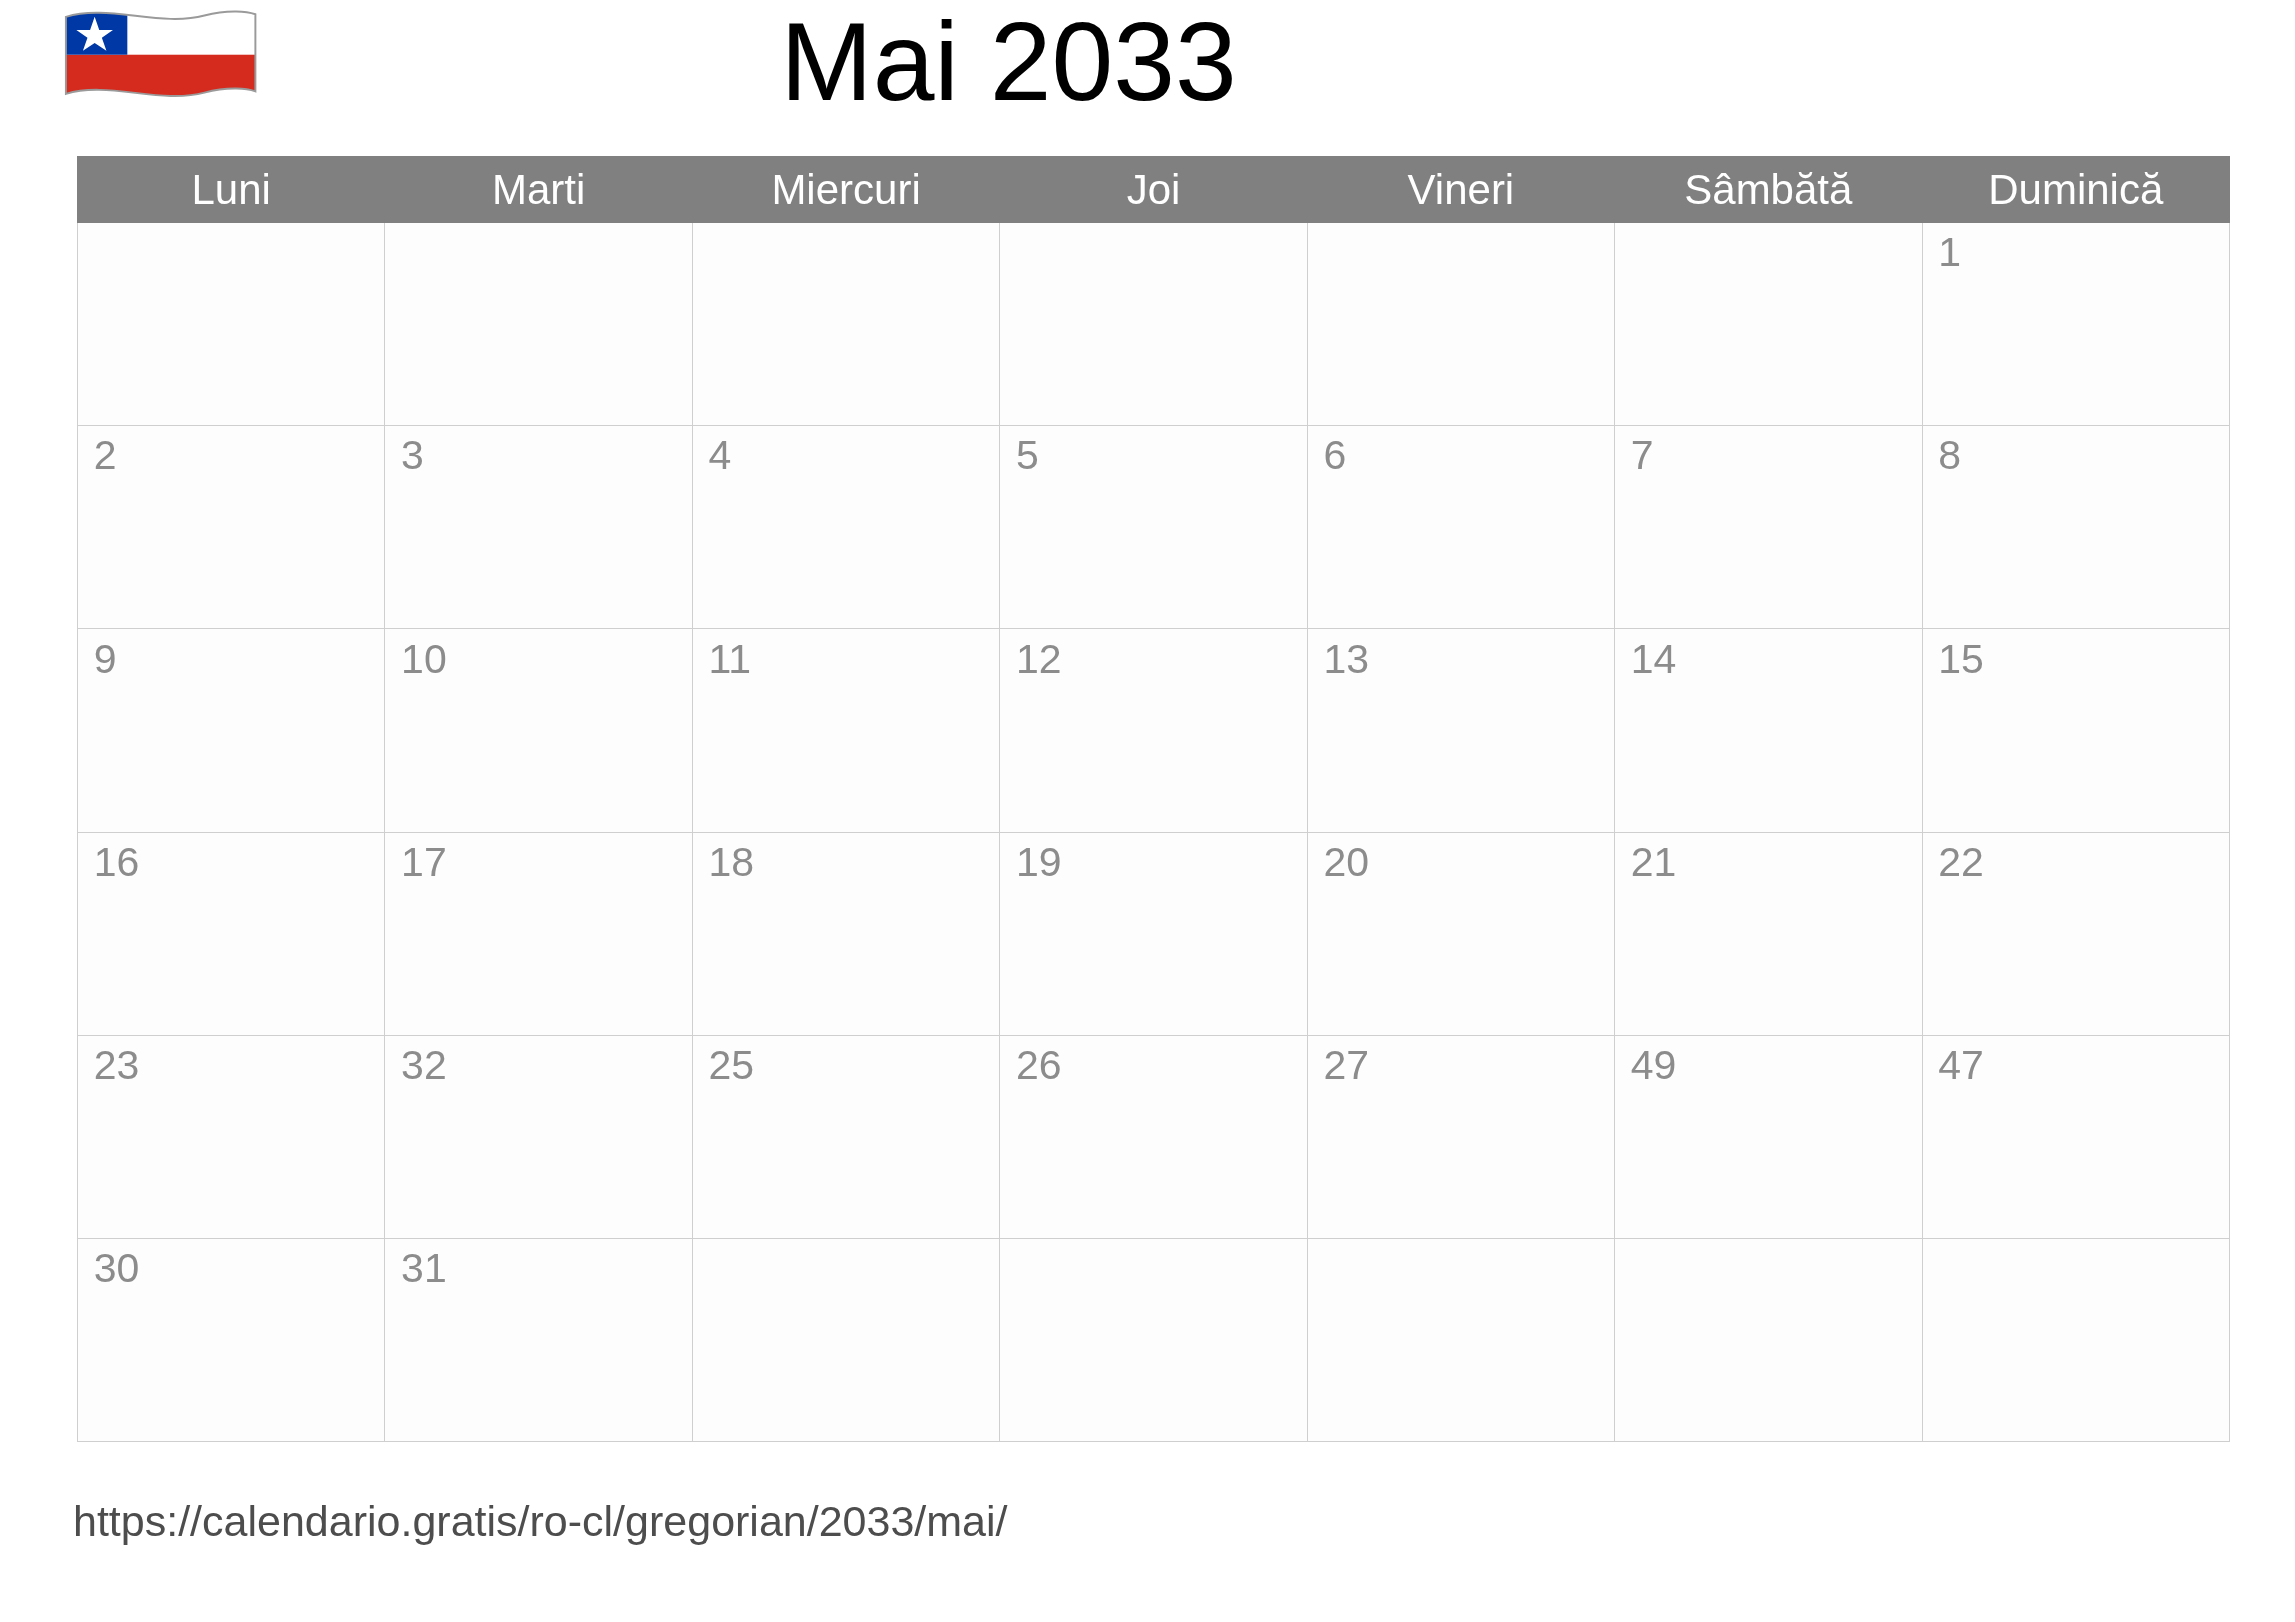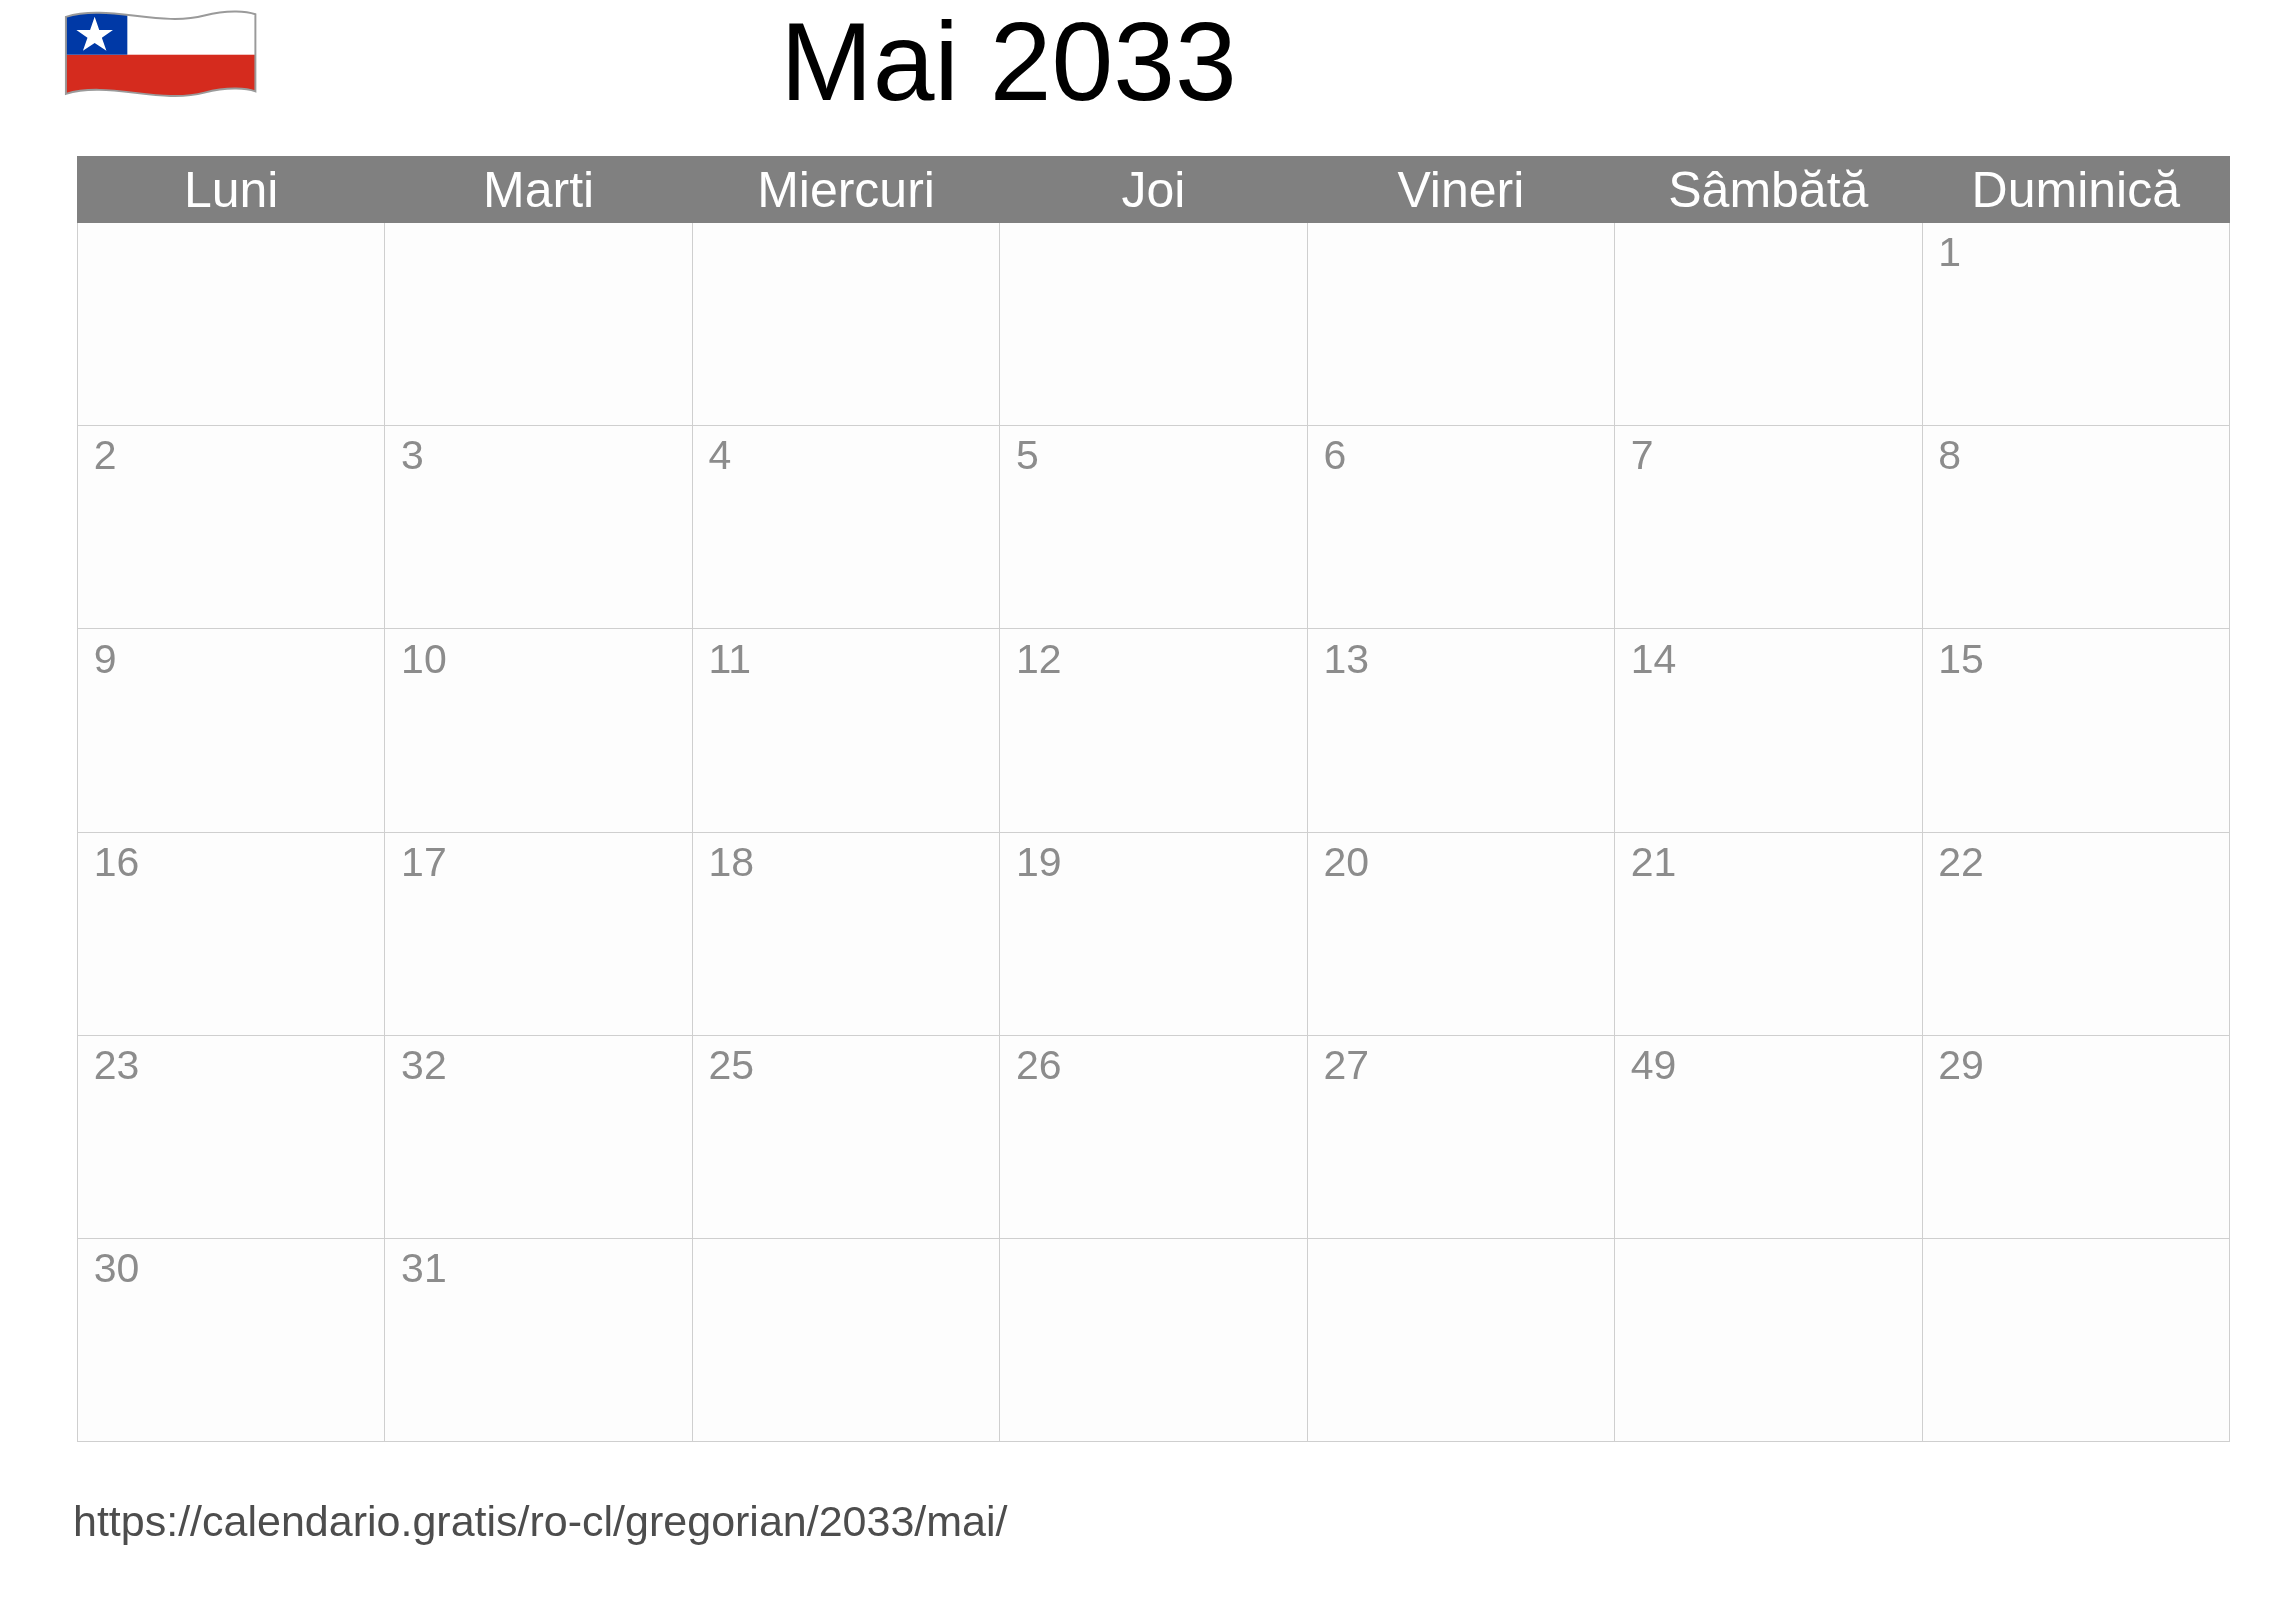--- a/index.html
+++ b/index.html
@@ -55,21 +55,21 @@
   }
   table.calendar {
     border-collapse: collapse;
     width: 2153px;
     table-layout: fixed;
   }
   table.calendar th {
     background: #808080;
     color: #ffffff;
     font-weight: normal;
-    font-size: 50px;
+    font-size: 42px;
     height: 65px;
     text-align: center;
     vertical-align: middle;
     border: 0.7px solid #808080;
     padding: 0;
   }
   table.calendar td {
     border: 0.7px solid #cfcfcf;
     height: 193px;
     vertical-align: top;
@@ -240,21 +240,21 @@
           <td>
               <span class="daynum">26</span>
             </td>
           <td>
               <span class="daynum">27</span>
             </td>
           <td>
               <span class="daynum">49</span>
             </td>
           <td>
-              <span class="daynum">29</span>
+              <span class="daynum">47</span>
             </td>
         </tr>
         <tr>
           <td>
               <span class="daynum">30</span>
             </td>
           <td>
               <span class="daynum">31</span>
             </td>
           <td class="empty">

